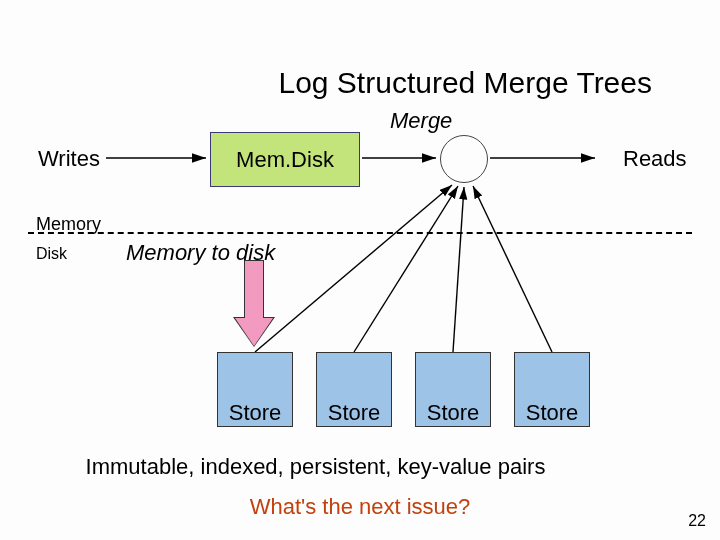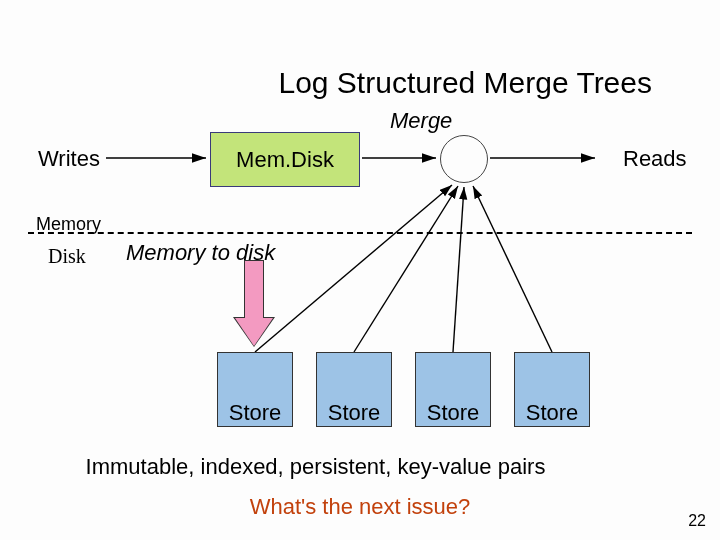--- a/index.html
+++ b/index.html
@@ -68,23 +68,22 @@
   .memory-label {
     position: absolute;
     top: 202px;
     left: 36px;
     font-size: 18px;
     margin-top: 12px;
   }
   .disk-label {
     position: absolute;
     top: 245px;
-    left: 48px;
-    font-size: 20px;
-    font-family: Liberation Serif, serif;
+    left: 36px;
+    font-size: 16px;
   }
   .flush-label {
     position: absolute;
     top: 240px;
     left: 126px;
     font-size: 22px;
     font-style: italic;
   }
   .divider {
     position: absolute;

